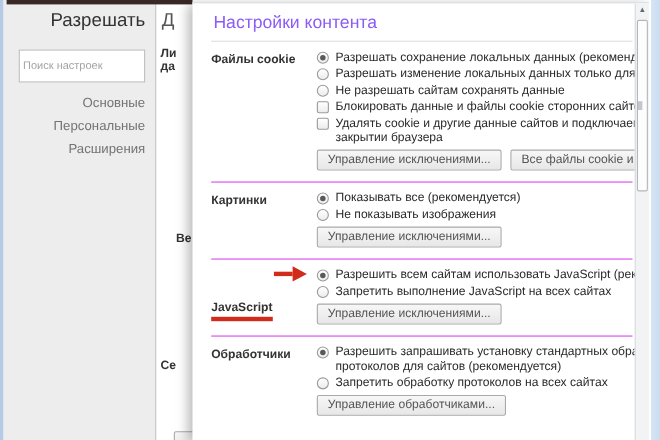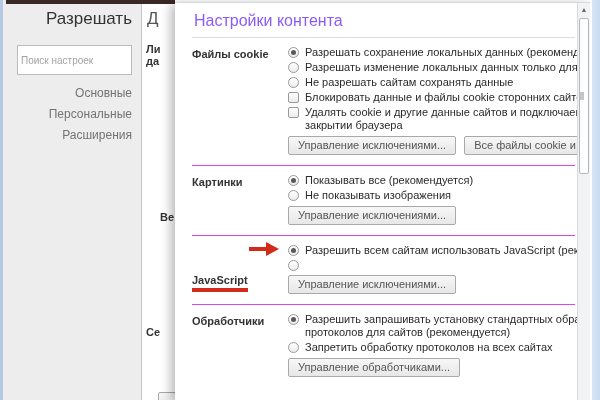--- a/index.html
+++ b/index.html
@@ -151,20 +151,21 @@
         <div class="section hl">
           <div class="sec-label"><span>JavaScript</span></div>
           <div class="arrow"></div>
           <div class="sec-controls">
             <div class="opt-row">
               <span class="radio checked"></span>
               <span class="opt-text">Разрешить всем сайтам использовать JavaScript (рекомендуется)</span>
             </div>
             <div class="opt-row">
               <span class="radio"></span>
+              <span class="opt-text">Запретить выполнение JavaScript на всех сайтах</span>
             </div>
             <div class="btn-row">
               <button class="chrome-btn">Управление исключениями...</button>
             </div>
           </div>
         </div>
         <div class="section">
           <div class="sec-label"><span>Обработчики</span></div>
           <div class="sec-controls">
             <div class="opt-row">

